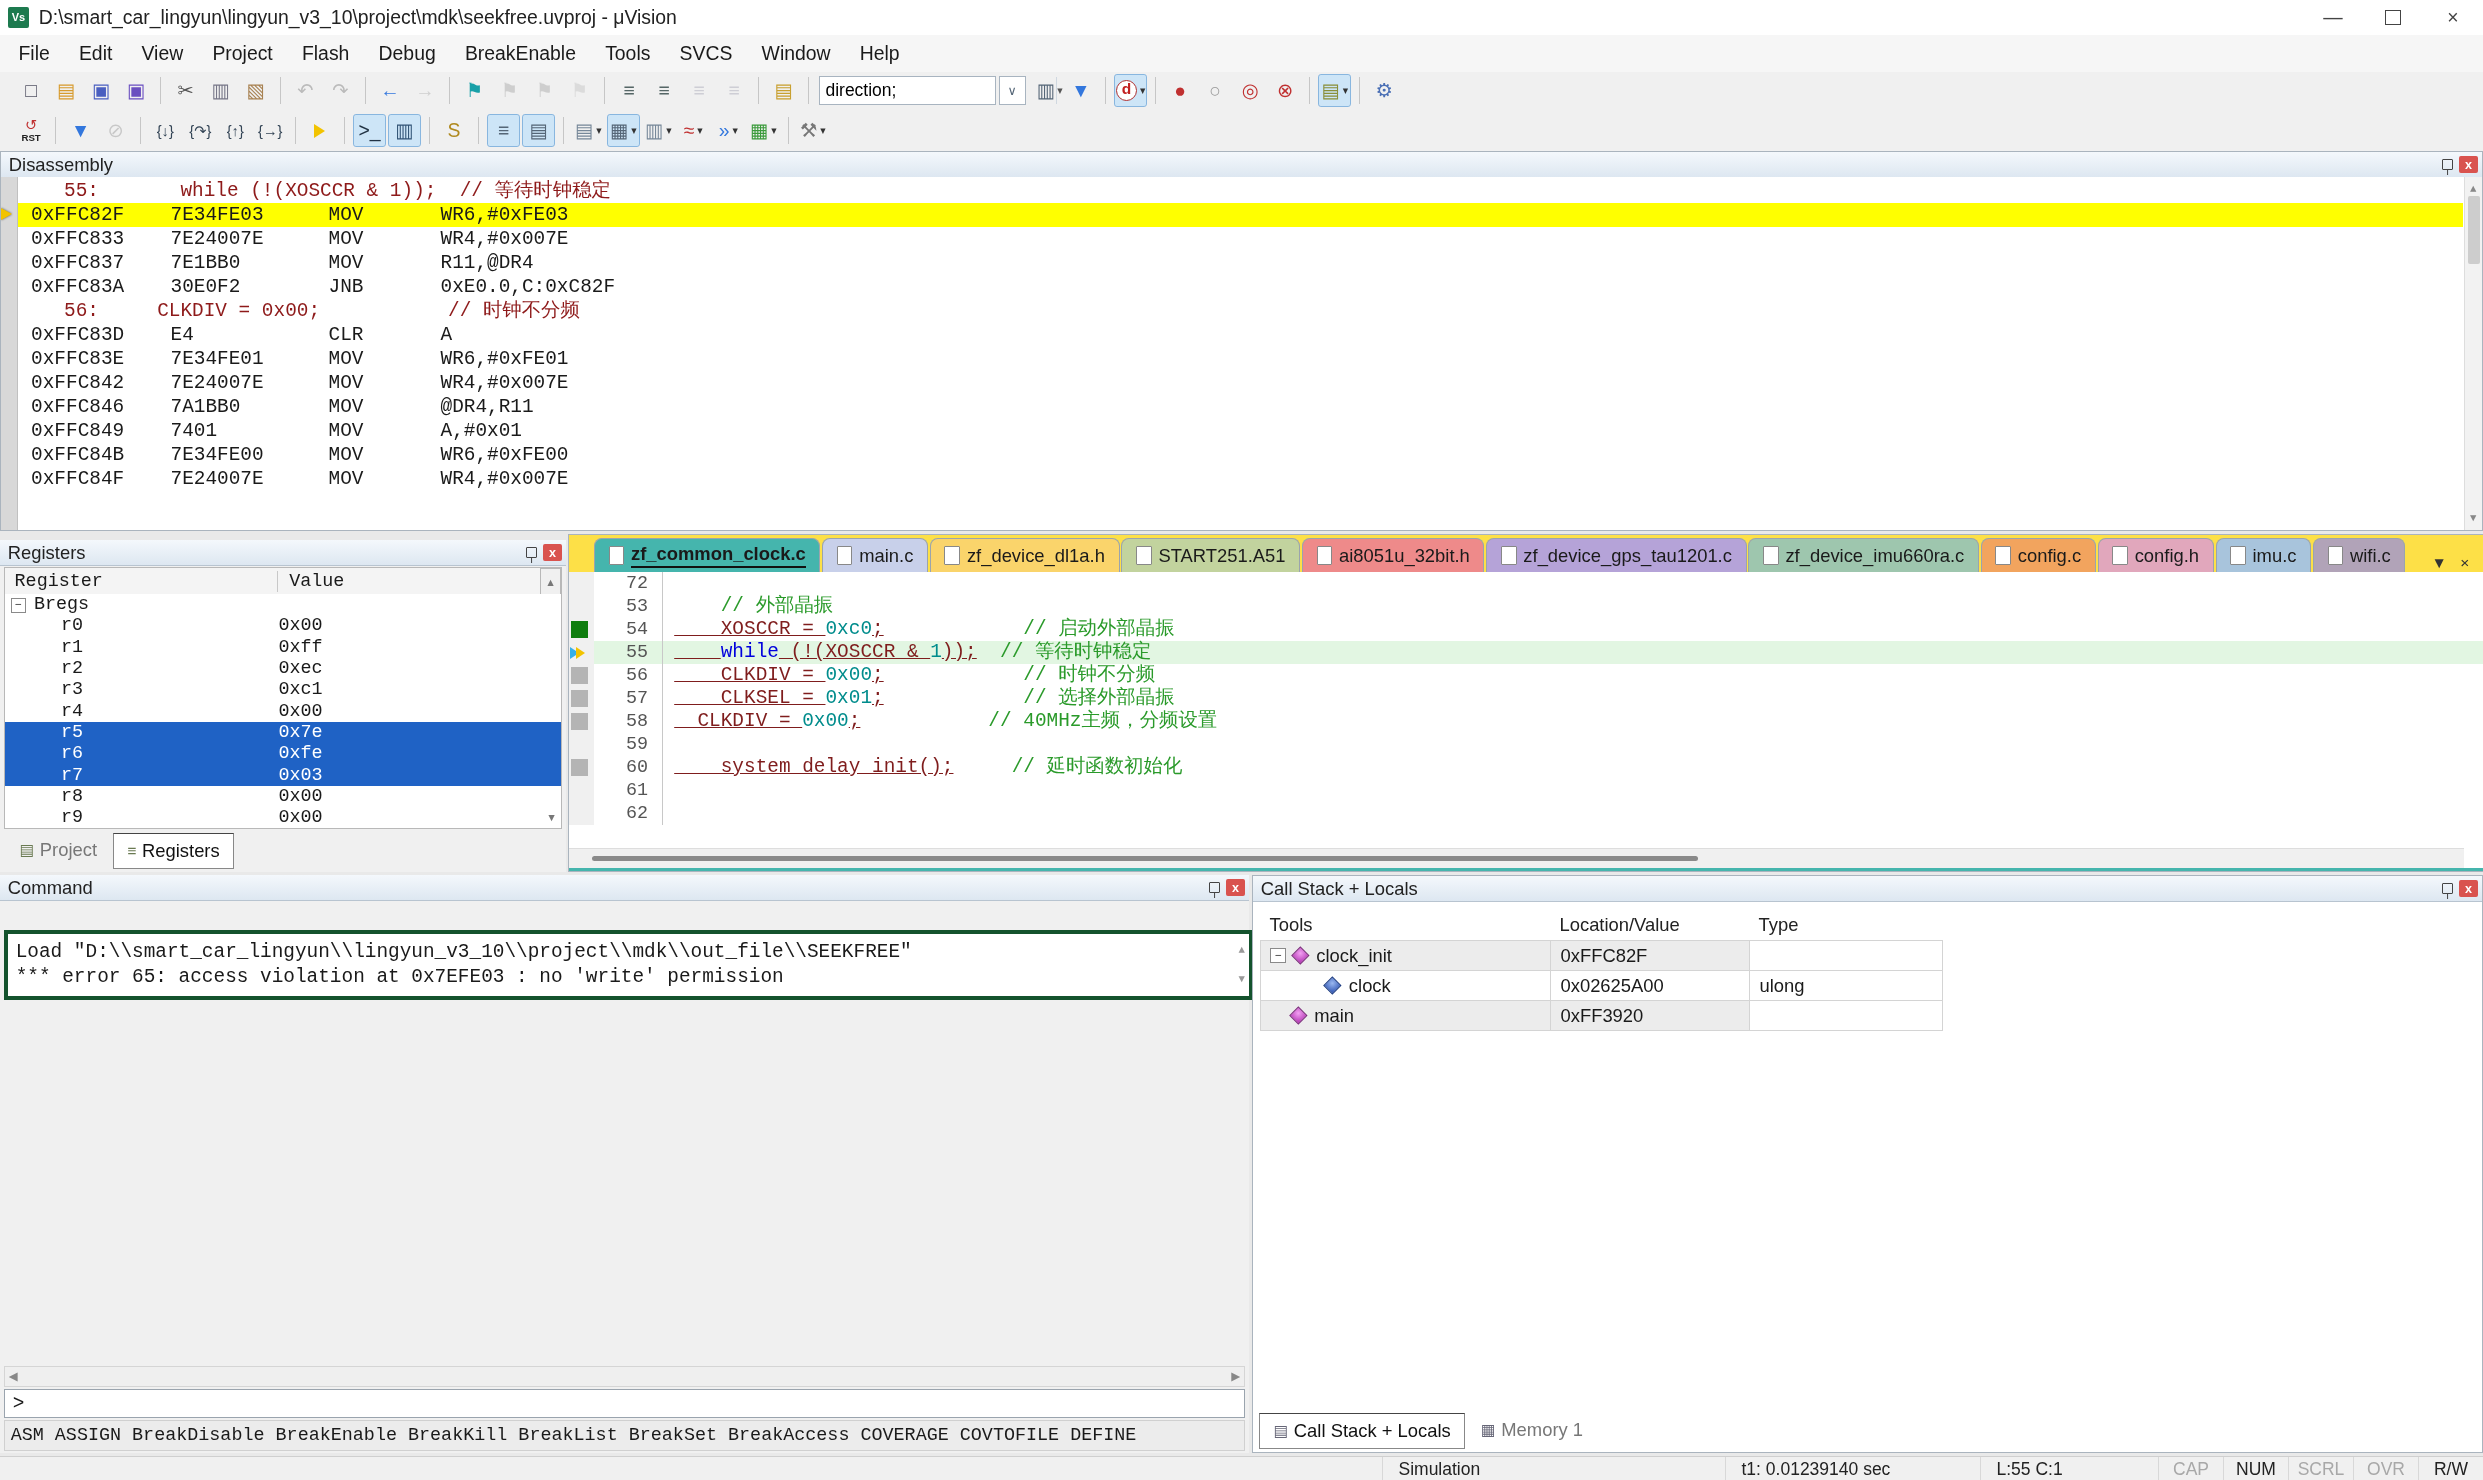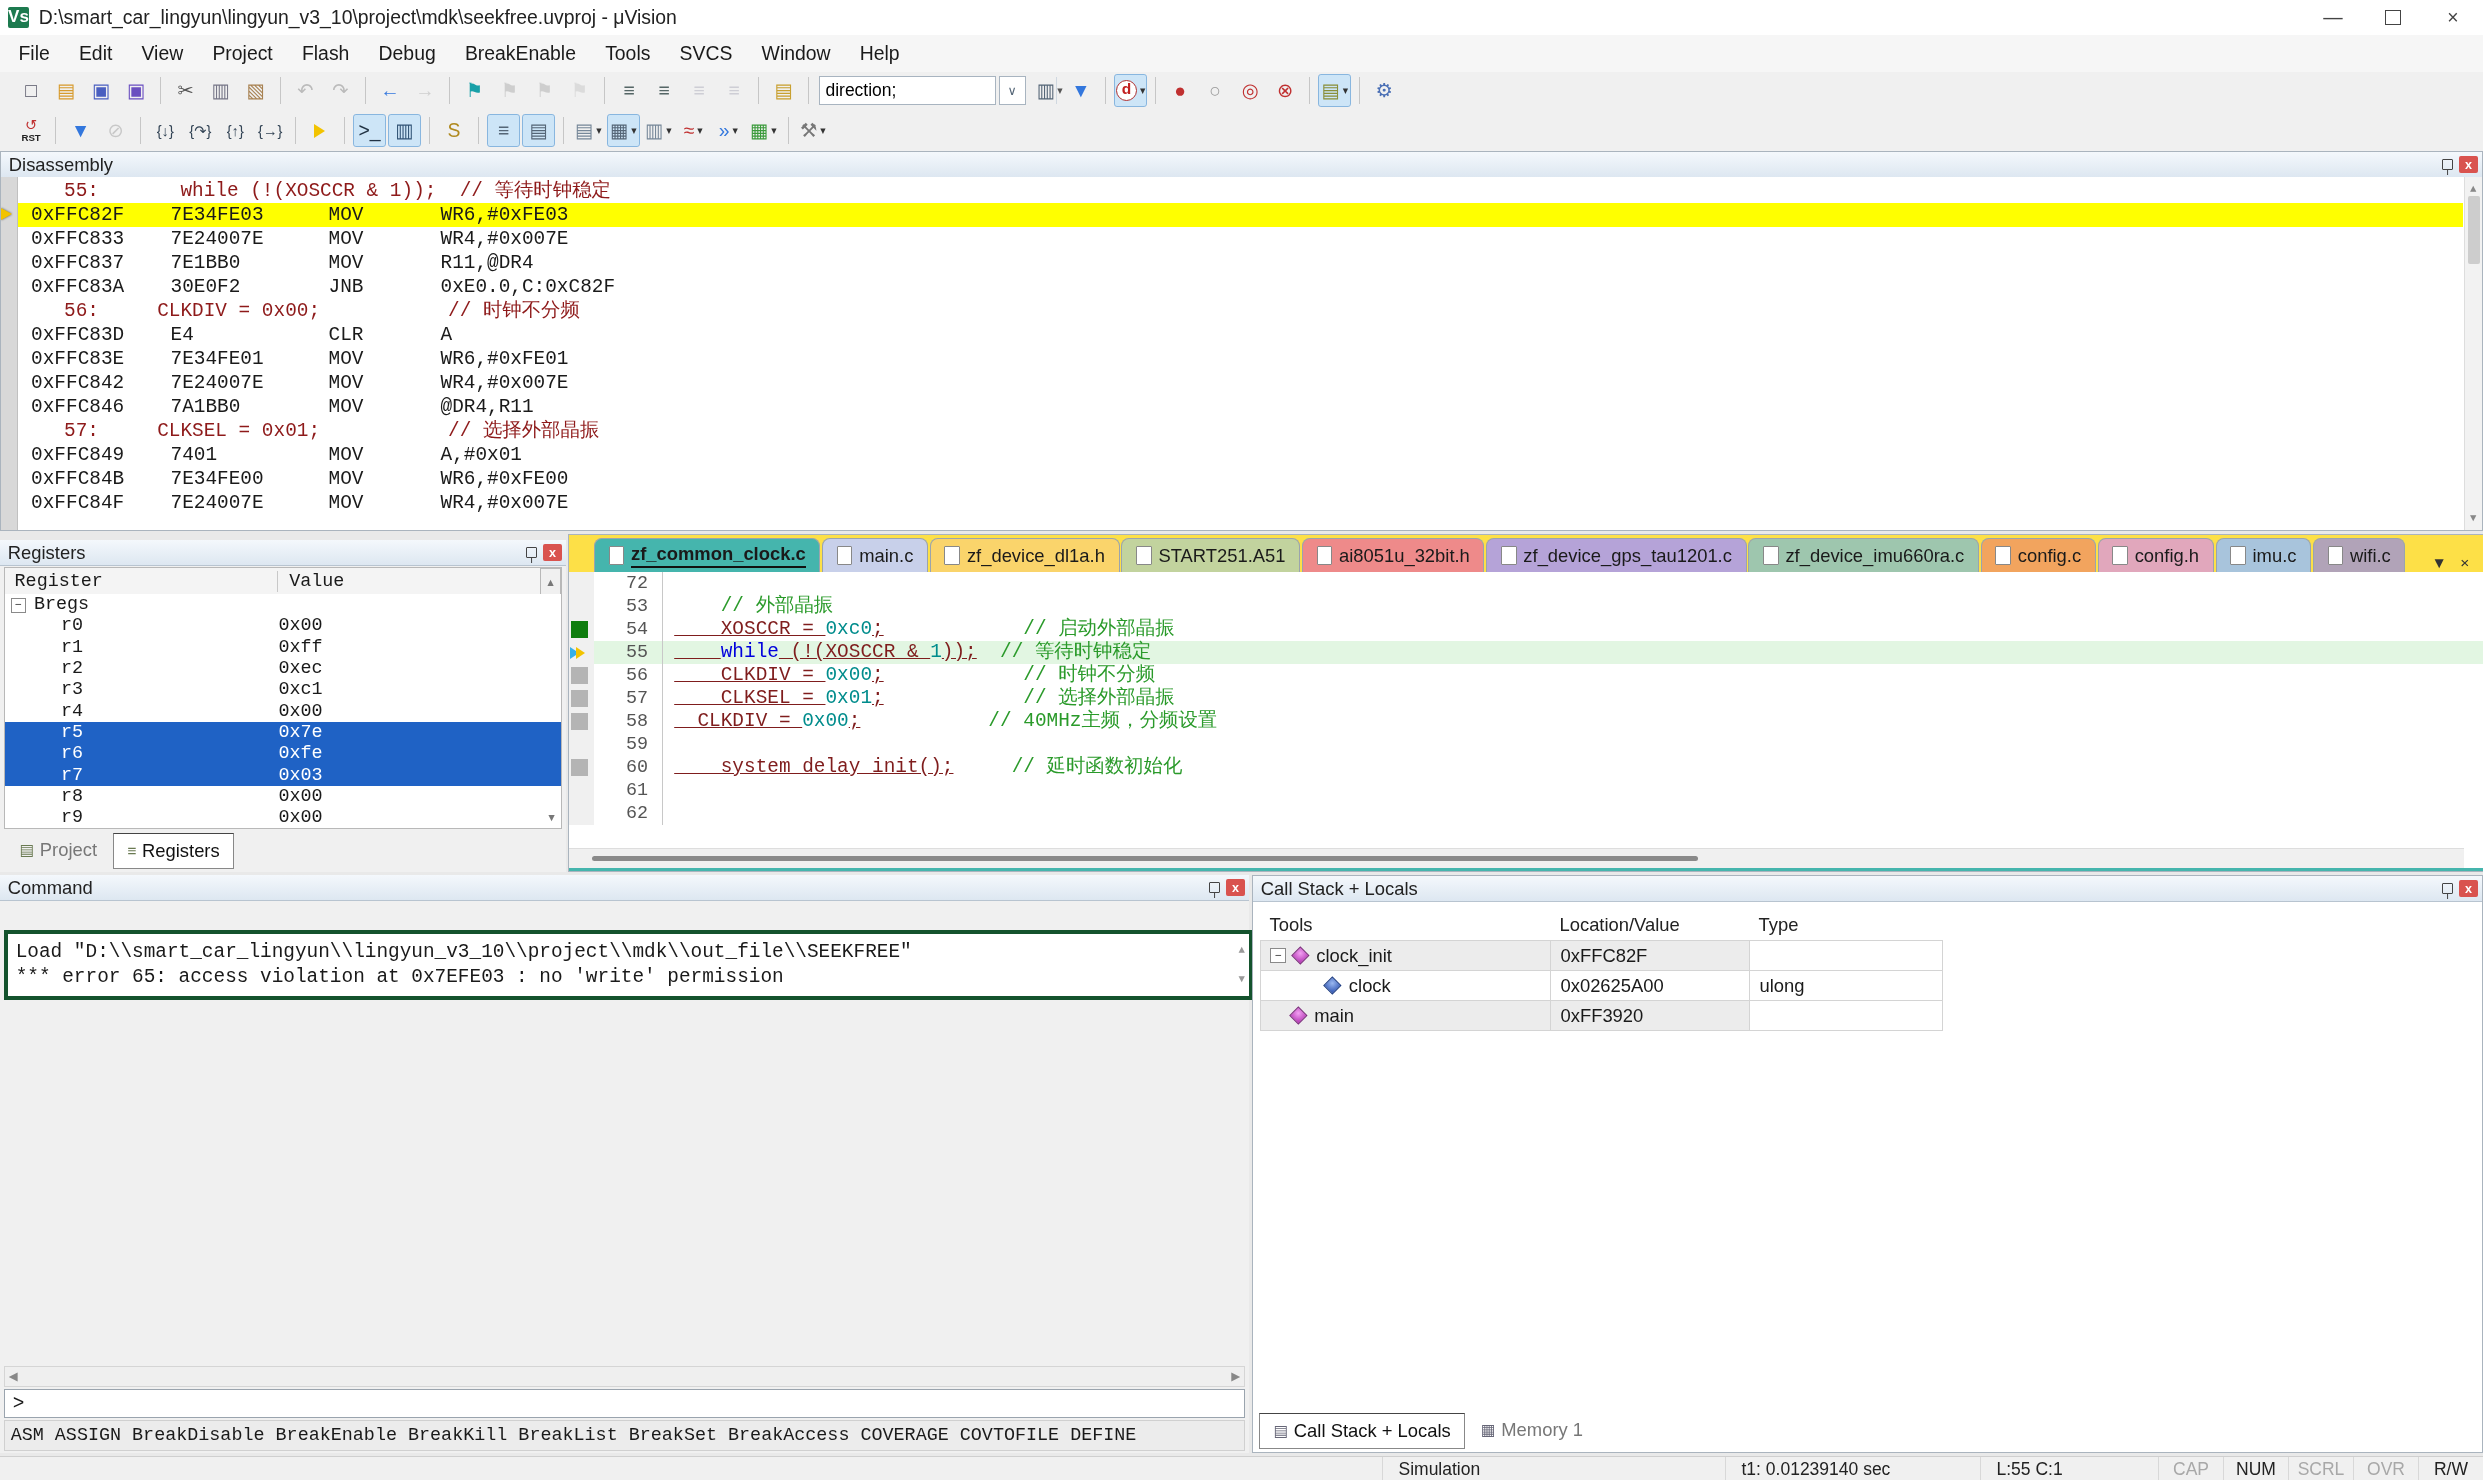--- a/index.html
+++ b/index.html
@@ -3,21 +3,21 @@
 <meta charset="utf-8">
 <style>
   html,body{margin:0;padding:0;}
   body{width:2483px;height:1481px;position:relative;overflow:hidden;background:#e9e9e9;
        font-family:"Liberation Sans",sans-serif;color:#1a1a1a;-webkit-font-smoothing:antialiased;}
   .mono{font-family:"Liberation Mono","DejaVu Sans Mono",monospace;}
 
   
   #titlebar{position:absolute;left:0;top:0;width:2483px;height:35px;background:#ffffff;
             display:flex;align-items:center;border-bottom:1px solid #d5d5d5;}
-  #app-icon{width:21.3px;height:21.3px;margin:0 9.7px 0 7.8px;background:#1d7a4f;color:#fff;font-size:17px;
+  #app-icon{width:21.3px;height:21.3px;margin:0 9.7px 0 7.8px;background:#1d7a4f;color:#fff;font-size:11px;
             font-weight:bold;display:flex;align-items:center;justify-content:center;border-radius:1.9px;}
   #title-text{font-size:19.4px;color:#222;}
   #win-controls{margin-left:auto;display:flex;height:100%;}
   .winbtn{width:60px;height:100%;display:flex;align-items:center;justify-content:center;font-size:19.4px;color:#444;}
   .maxbox{width:13.6px;height:13.6px;border:1.9px solid #444;}
 
   
   #menubar{position:absolute;left:0;top:35px;width:2483px;height:37px;background:#f6f6f6;
            display:flex;align-items:center;border-bottom:1px solid #e0e0e0;padding-left:3.9px;font-size:19.4px;}
   .menu-item{padding:3.9px 14.6px;border-radius:1.9px;}
@@ -387,21 +387,20 @@
         <div class="drow dsrc"><span>    55:       while (!(XOSCCR &amp; 1));  // 等待时钟稳定</span></div>
         <div class="drow cur"><span class="daddr">0xFFC82F</span><span class="dbytes">7E34FE03</span><span class="dmn">MOV</span><span class="dops">WR6,#0xFE03</span><span class="curarrow"></span></div>
         <div class="drow"><span class="daddr">0xFFC833</span><span class="dbytes">7E24007E</span><span class="dmn">MOV</span><span class="dops">WR4,#0x007E</span></div>
         <div class="drow"><span class="daddr">0xFFC837</span><span class="dbytes">7E1BB0</span><span class="dmn">MOV</span><span class="dops">R11,@DR4</span></div>
         <div class="drow"><span class="daddr">0xFFC83A</span><span class="dbytes">30E0F2</span><span class="dmn">JNB</span><span class="dops">0xE0.0,C:0xC82F</span></div>
         <div class="drow dsrc"><span>    56:     CLKDIV = 0x00;           // 时钟不分频</span></div>
         <div class="drow"><span class="daddr">0xFFC83D</span><span class="dbytes">E4</span><span class="dmn">CLR</span><span class="dops">A</span></div>
         <div class="drow"><span class="daddr">0xFFC83E</span><span class="dbytes">7E34FE01</span><span class="dmn">MOV</span><span class="dops">WR6,#0xFE01</span></div>
         <div class="drow"><span class="daddr">0xFFC842</span><span class="dbytes">7E24007E</span><span class="dmn">MOV</span><span class="dops">WR4,#0x007E</span></div>
         <div class="drow"><span class="daddr">0xFFC846</span><span class="dbytes">7A1BB0</span><span class="dmn">MOV</span><span class="dops">@DR4,R11</span></div>
-        <div class="drow dsrc"><span>    57:     CLKSEL = 0x01;           // 选择外部晶振</span></div>
         <div class="drow"><span class="daddr">0xFFC849</span><span class="dbytes">7401</span><span class="dmn">MOV</span><span class="dops">A,#0x01</span></div>
         <div class="drow"><span class="daddr">0xFFC84B</span><span class="dbytes">7E34FE00</span><span class="dmn">MOV</span><span class="dops">WR6,#0xFE00</span></div>
         <div class="drow"><span class="daddr">0xFFC84F</span><span class="dbytes">7E24007E</span><span class="dmn">MOV</span><span class="dops">WR4,#0x007E</span></div>
       </div>
     <div class="vtrack">
         <span>▲</span>
         <span>▼</span>
       </div>
     <div class="vthumb" style="top:19.4px;height:68px;"></div>
   </div>

